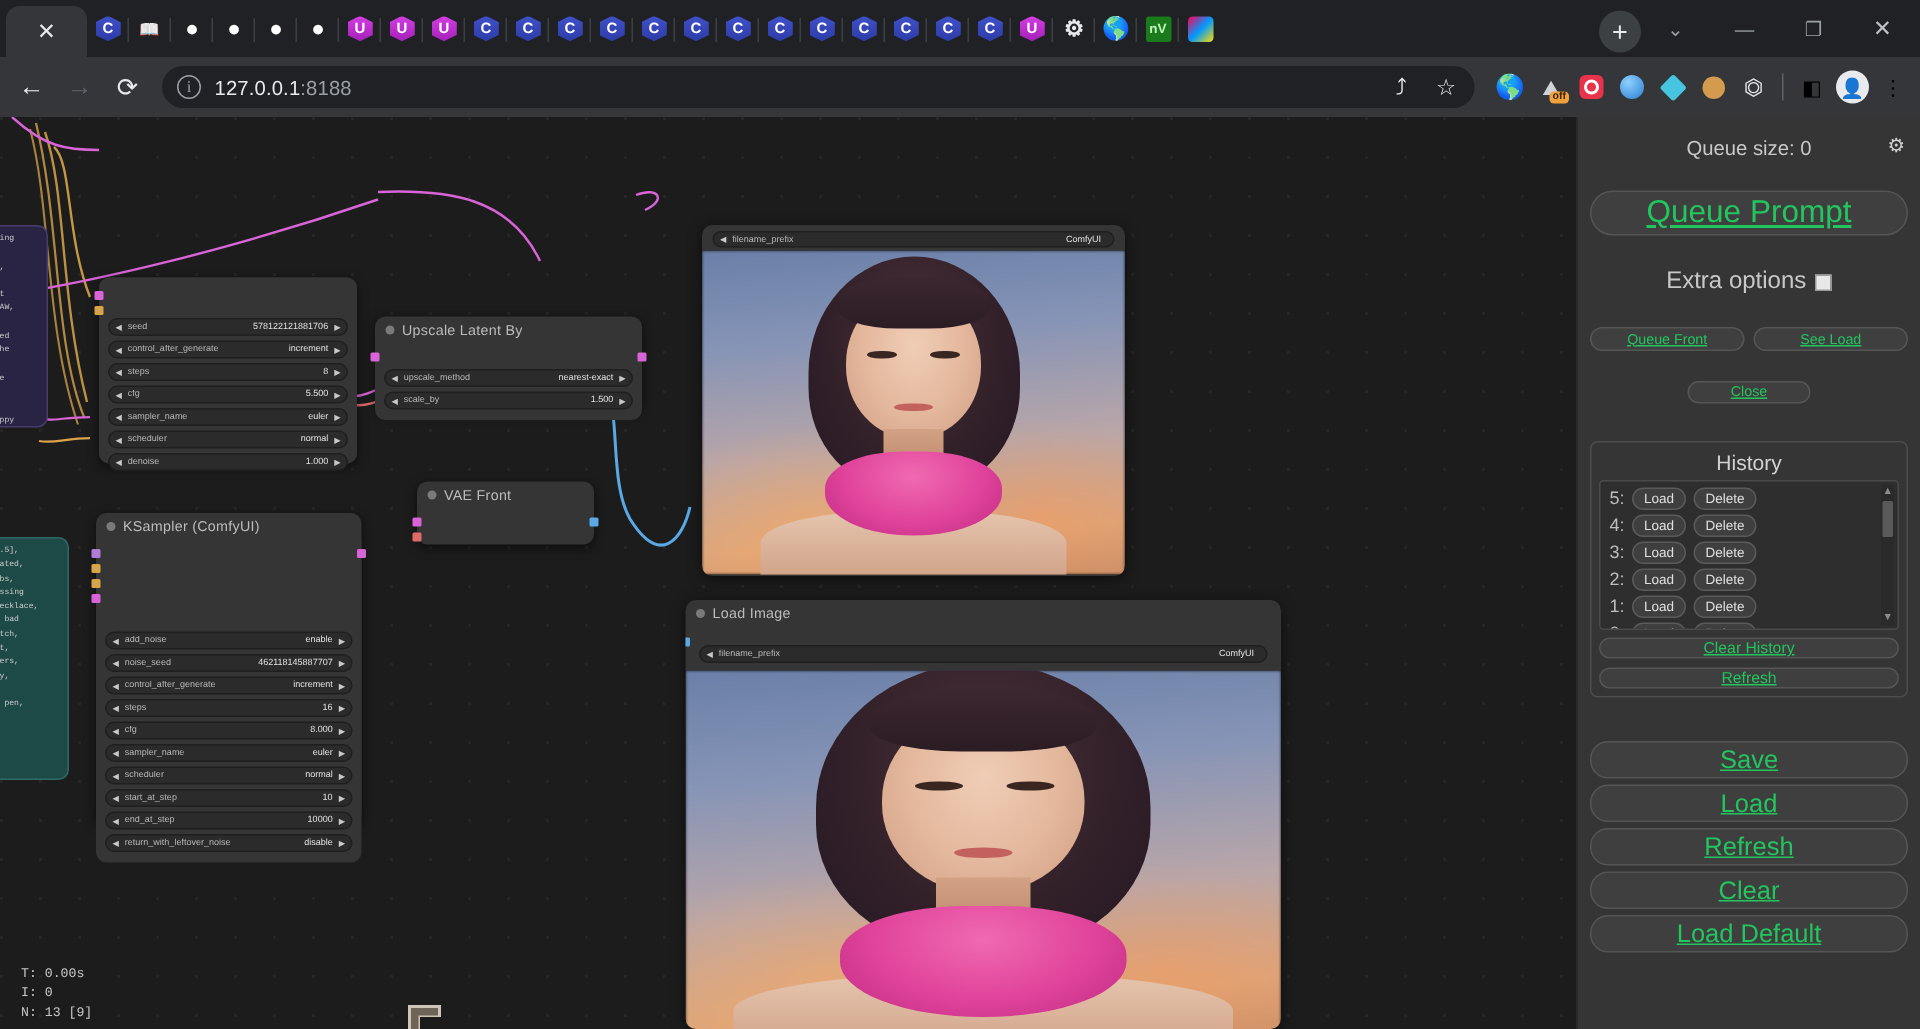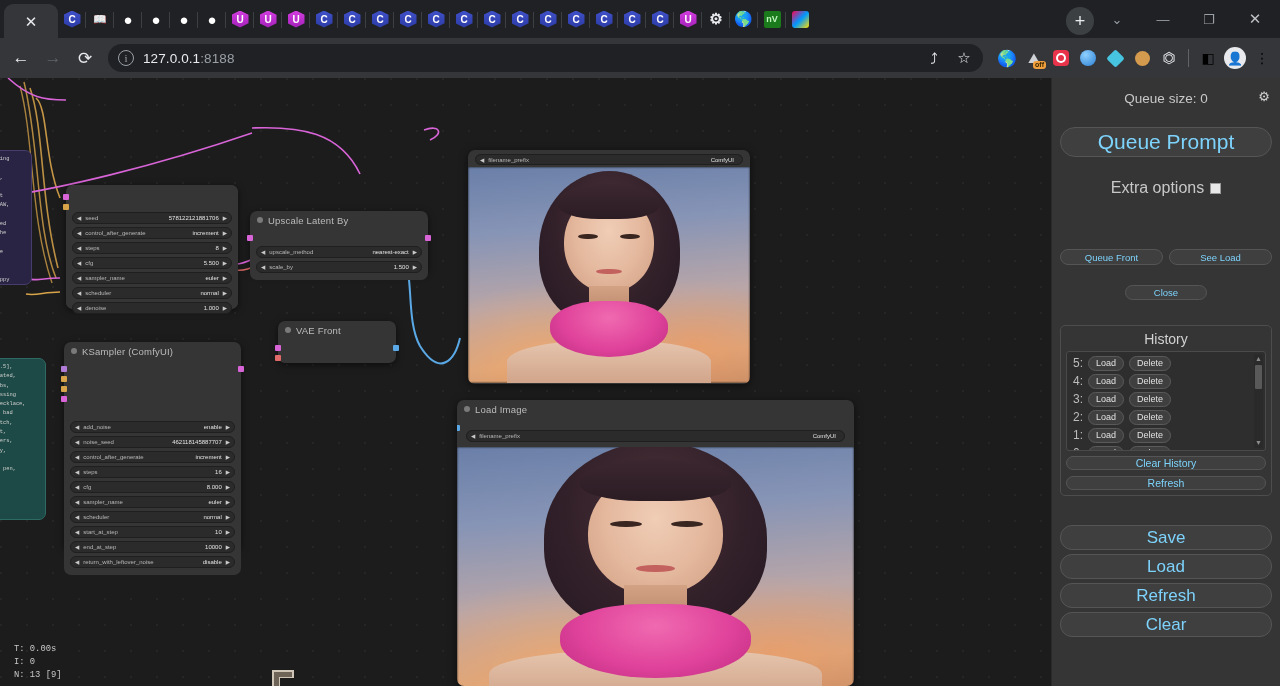--- a/index.html
+++ b/index.html
@@ -158,29 +158,30 @@
     position:absolute; right:0; top:0; bottom:0; width:229px;
     background:#353535; border-left:1px solid #2a2a2a;
     padding:10px 8px 8px 8px; display:flex; flex-direction:column; gap:15px;
     font-family:"Liberation Sans", sans-serif;
   }
   .qrow { display:flex; align-items:center; justify-content:center; position:relative; height:20px;}
   .qsize { color:#c8c8c8; font-size:13.5px; }
   .qgear { position:absolute; right:2px; top:1px; color:#d0d0d0; font-size:13px; }
   .btn {
     background:#3f3f3f; border:1px solid #555; border-radius:12px;
-    color:#7dd3fc; display:flex; align-items:center; justify-content:center;
+    color:#22c55e; display:flex; align-items:center; justify-content:center;
     text-align:center;
+    text-decoration:underline;
   }
   .btn-queue { height:30px; font-size:21px; margin-top:4px; border-radius:15px; }
   .extra-row { display:flex; align-items:center; justify-content:center; gap:6px; margin-top:7px; }
   .extra-label { color:#c8c8c8; font-size:16px; }
   .chk { width:11px; height:11px; background:#e8e8e8; border:1px solid #9a9a9a; }
   .row2 { display:flex; gap:6px; margin-top:6px; }
-  .row2 .btn { flex:1; height:16px; font-size:9.5px; border-radius:8px;margin-top:31px; }
+  .row2 .btn { flex:1; height:16px; font-size:9.5px; border-radius:8px; }
   .btn-close { width:82px; height:15px; font-size:9.5px; margin:5px auto 0 auto; border-radius:8px;}
   .hist-box { margin-top:10px; border:1px solid #4d4d4d; border-radius:5px; padding:5px; }
   .hist-title { text-align:center; color:#d2d2d2; font-size:14px; margin-bottom:4px;}
   .hist-list { background:#2e2e2e; border:1px solid #4a4a4a; border-radius:3px;
                height:100px; overflow:hidden; position:relative; padding:2px 4px;}
   .hist-item { display:flex; align-items:center; gap:5px; height:18px; }
   .hist-idx { color:#bdbdbd; font-size:12px; width:12px; text-align:right; }
   .hist-btn { background:#3f3f3f; border:1px solid #5a5a5a; border-radius:8px;
               color:#e0e0e0; font-size:9px; padding:1px 7px; line-height:11px; }
   .hist-scroll { position:absolute; right:2px; top:2px; bottom:2px; width:9px; background:#2a2a2a;
@@ -678,16 +679,17 @@
           <div class="btn">Clear History</div>
           <div class="btn">Refresh</div>
         </div>
       </div>
 
       <div class="mainbtns" id="mainbtns">
           <div class="btn">Save</div>
           <div class="btn">Load</div>
           <div class="btn">Refresh</div>
           <div class="btn">Clear</div>
+          <div class="btn">Load Default</div>
         </div>
     </div>
   </div>
 </div>
 
 </body></html>

